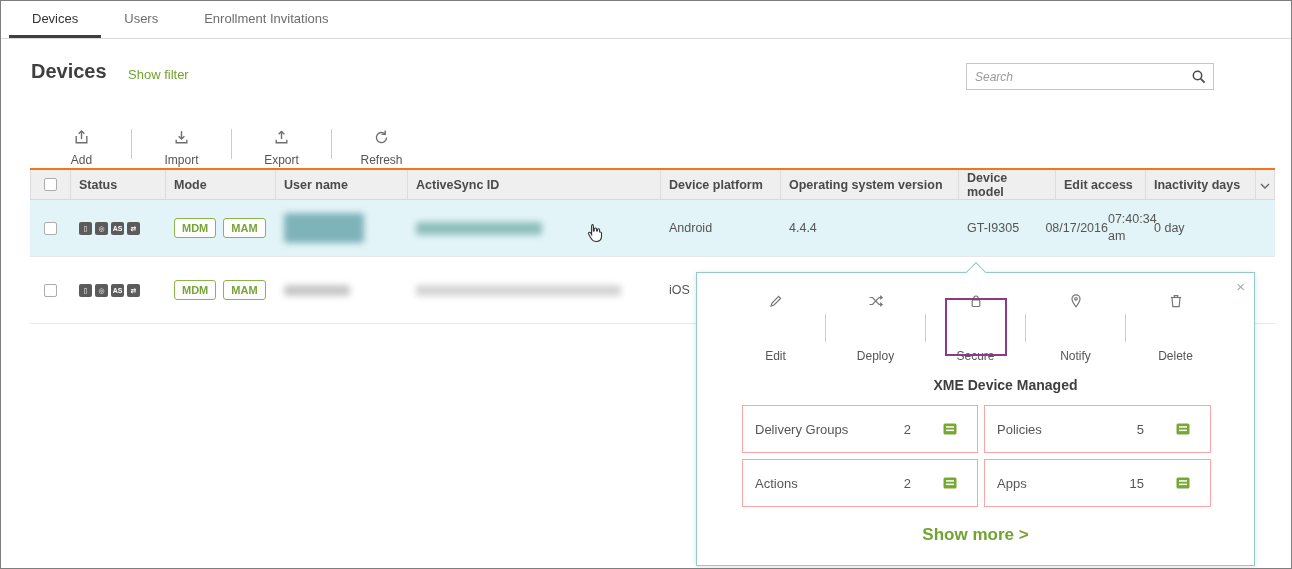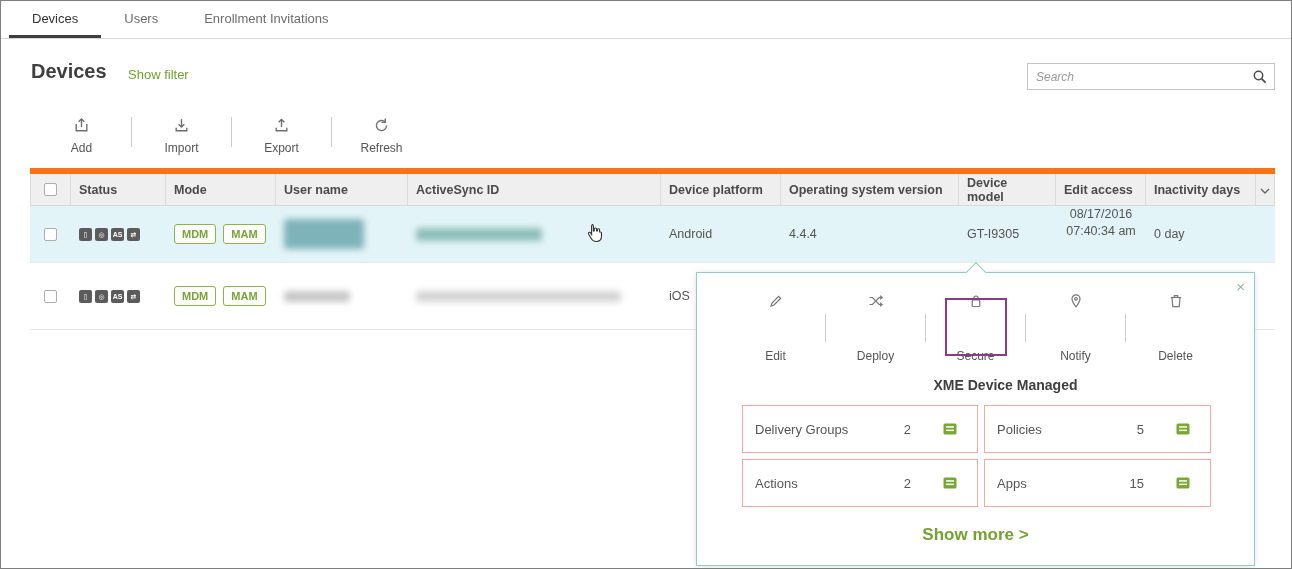--- a/index.html
+++ b/index.html
@@ -15,51 +15,51 @@
   .screen{position:relative;width:1292px;height:569px;border:1px solid #7e7e7e;background:#fff;overflow:hidden;}
 
   
   .tabbar{position:absolute;left:0;top:0;width:100%;height:38px;border-bottom:1px solid #d9d9d9;background:#fff;display:flex;padding-left:8px;}
   .tab{padding:0 23px;line-height:36px;font-size:13px;color:#6d6d6d;cursor:pointer;}
   .tab.active{color:#333;border-bottom:3px solid #3f3f3f;font-weight:normal;}
 
   
   .page-title{position:absolute;left:30px;top:59px;font-size:20px;font-weight:bold;color:#3f3f3f;}
   .filter-link{position:absolute;left:127px;top:66px;font-size:13px;color:var(--accent-green);text-decoration:none;cursor:pointer;}
-  .search{position:absolute;left:1026px;top:62px;width:248px;height:27px;border:1px solid #c6c6c6;background:#fff;display:flex;align-items:center;}
+  .search{position:absolute;left:965px;top:62px;width:248px;height:27px;border:1px solid #c6c6c6;background:#fff;display:flex;align-items:center;}
   .search input{flex:1;border:none;outline:none;height:100%;padding:0 8px;font-size:12px;font-style:italic;color:#555;background:transparent;}
   .search input::placeholder{color:#999;font-style:italic;}
   .search-ic{width:28px;display:flex;align-items:center;justify-content:center;cursor:pointer;}
 
   
-  .toolbar{position:absolute;left:31px;top:116px;display:flex;align-items:flex-start;}
+  .toolbar{position:absolute;left:31px;top:128px;display:flex;align-items:flex-start;}
   .tb-item{width:99px;display:flex;flex-direction:column;align-items:center;cursor:pointer;}
   .tb-item svg{margin-bottom:3px;}
   .tb-label{font-size:12px;color:#555;}
   .tb-sep{width:1px;height:30px;background:#ccc;}
 
   
   .tbl{position:absolute;left:29px;top:167px;width:1245px;}
   .trow{display:grid;grid-template-columns:41px 95px 110px 132px 253px 120px 178px 97px 90px 110px 19px;align-items:center;}
-  .thead{background:#f0efef;border-top:6px solid #f97316;border-bottom:1px solid #d9d9d9;height:38px;}
+  .thead{background:#f0efef;border-top:2px solid #f97316;border-bottom:1px solid #d9d9d9;height:32px;}
   .thead .cell{height:100%;display:flex;align-items:center;padding:0 8px;font-size:12.5px;font-weight:bold;color:#4a4a4a;border-right:1px solid #dcdcdc;}
   .thead .cell.first{border-left:1px solid #dcdcdc;justify-content:center;padding:0;}
   .thead .cell.last{border-right:1px solid #dcdcdc;justify-content:center;padding:0;cursor:pointer;}
   .tr{border-bottom:1px solid #e8e8e8;}
   .tr .cell{display:flex;align-items:center;padding:0 8px;font-size:12.5px;color:#555;height:100%;}
   .tr.row1{height:57px;background:var(--row-selected);cursor:pointer;}
   .tr.row2{height:67px;background:#fff;cursor:pointer;}
   .ck{width:13px;height:13px;border:1px solid #adadad;border-radius:2px;background:#fff;margin:0 auto;cursor:pointer;}
   .cell.center{justify-content:center;padding:0;}
   .sticons{gap:3px;}
   .stic{width:13px;height:13px;background:#5b5b5b;color:#fff;border-radius:2px;font-size:7px;font-weight:bold;display:inline-flex;align-items:center;justify-content:center;line-height:1;}
   .badge{display:inline-block;border:1px solid #8bb54b;color:#7aa339;background:#fdfdfd;border-radius:3px;font-size:11px;font-weight:bold;padding:3px 7px;margin-right:7px;}
   .val-teal{color:var(--value-teal);}
   .val-green{color:var(--accent-green);}
-  .two-line{flex-direction:column;align-items:flex-start;line-height:1.35;}
+  .two-line{flex-direction:row;align-items:flex-start;justify-content:center;line-height:1.35;}
   .blur{filter:blur(3px);border-radius:3px;}
   .blur.r1name{width:80px;height:30px;background:#7fb3ba;}
   .blur.r1as{width:126px;height:13px;background:#8fbfbb;}
   .blur.r2name{width:66px;height:11px;background:#c7c7c7;}
   .blur.r2as{width:205px;height:11px;background:#d4d4d4;}
 
   .cursor{position:absolute;left:586px;top:222px;z-index:40;pointer-events:none;}
 
   
   .popup{position:absolute;left:695px;top:271px;width:559px;height:294px;background:#fff;border:1px solid var(--popup-border);box-shadow:0 1px 6px rgba(0,0,0,.12);z-index:100;}

